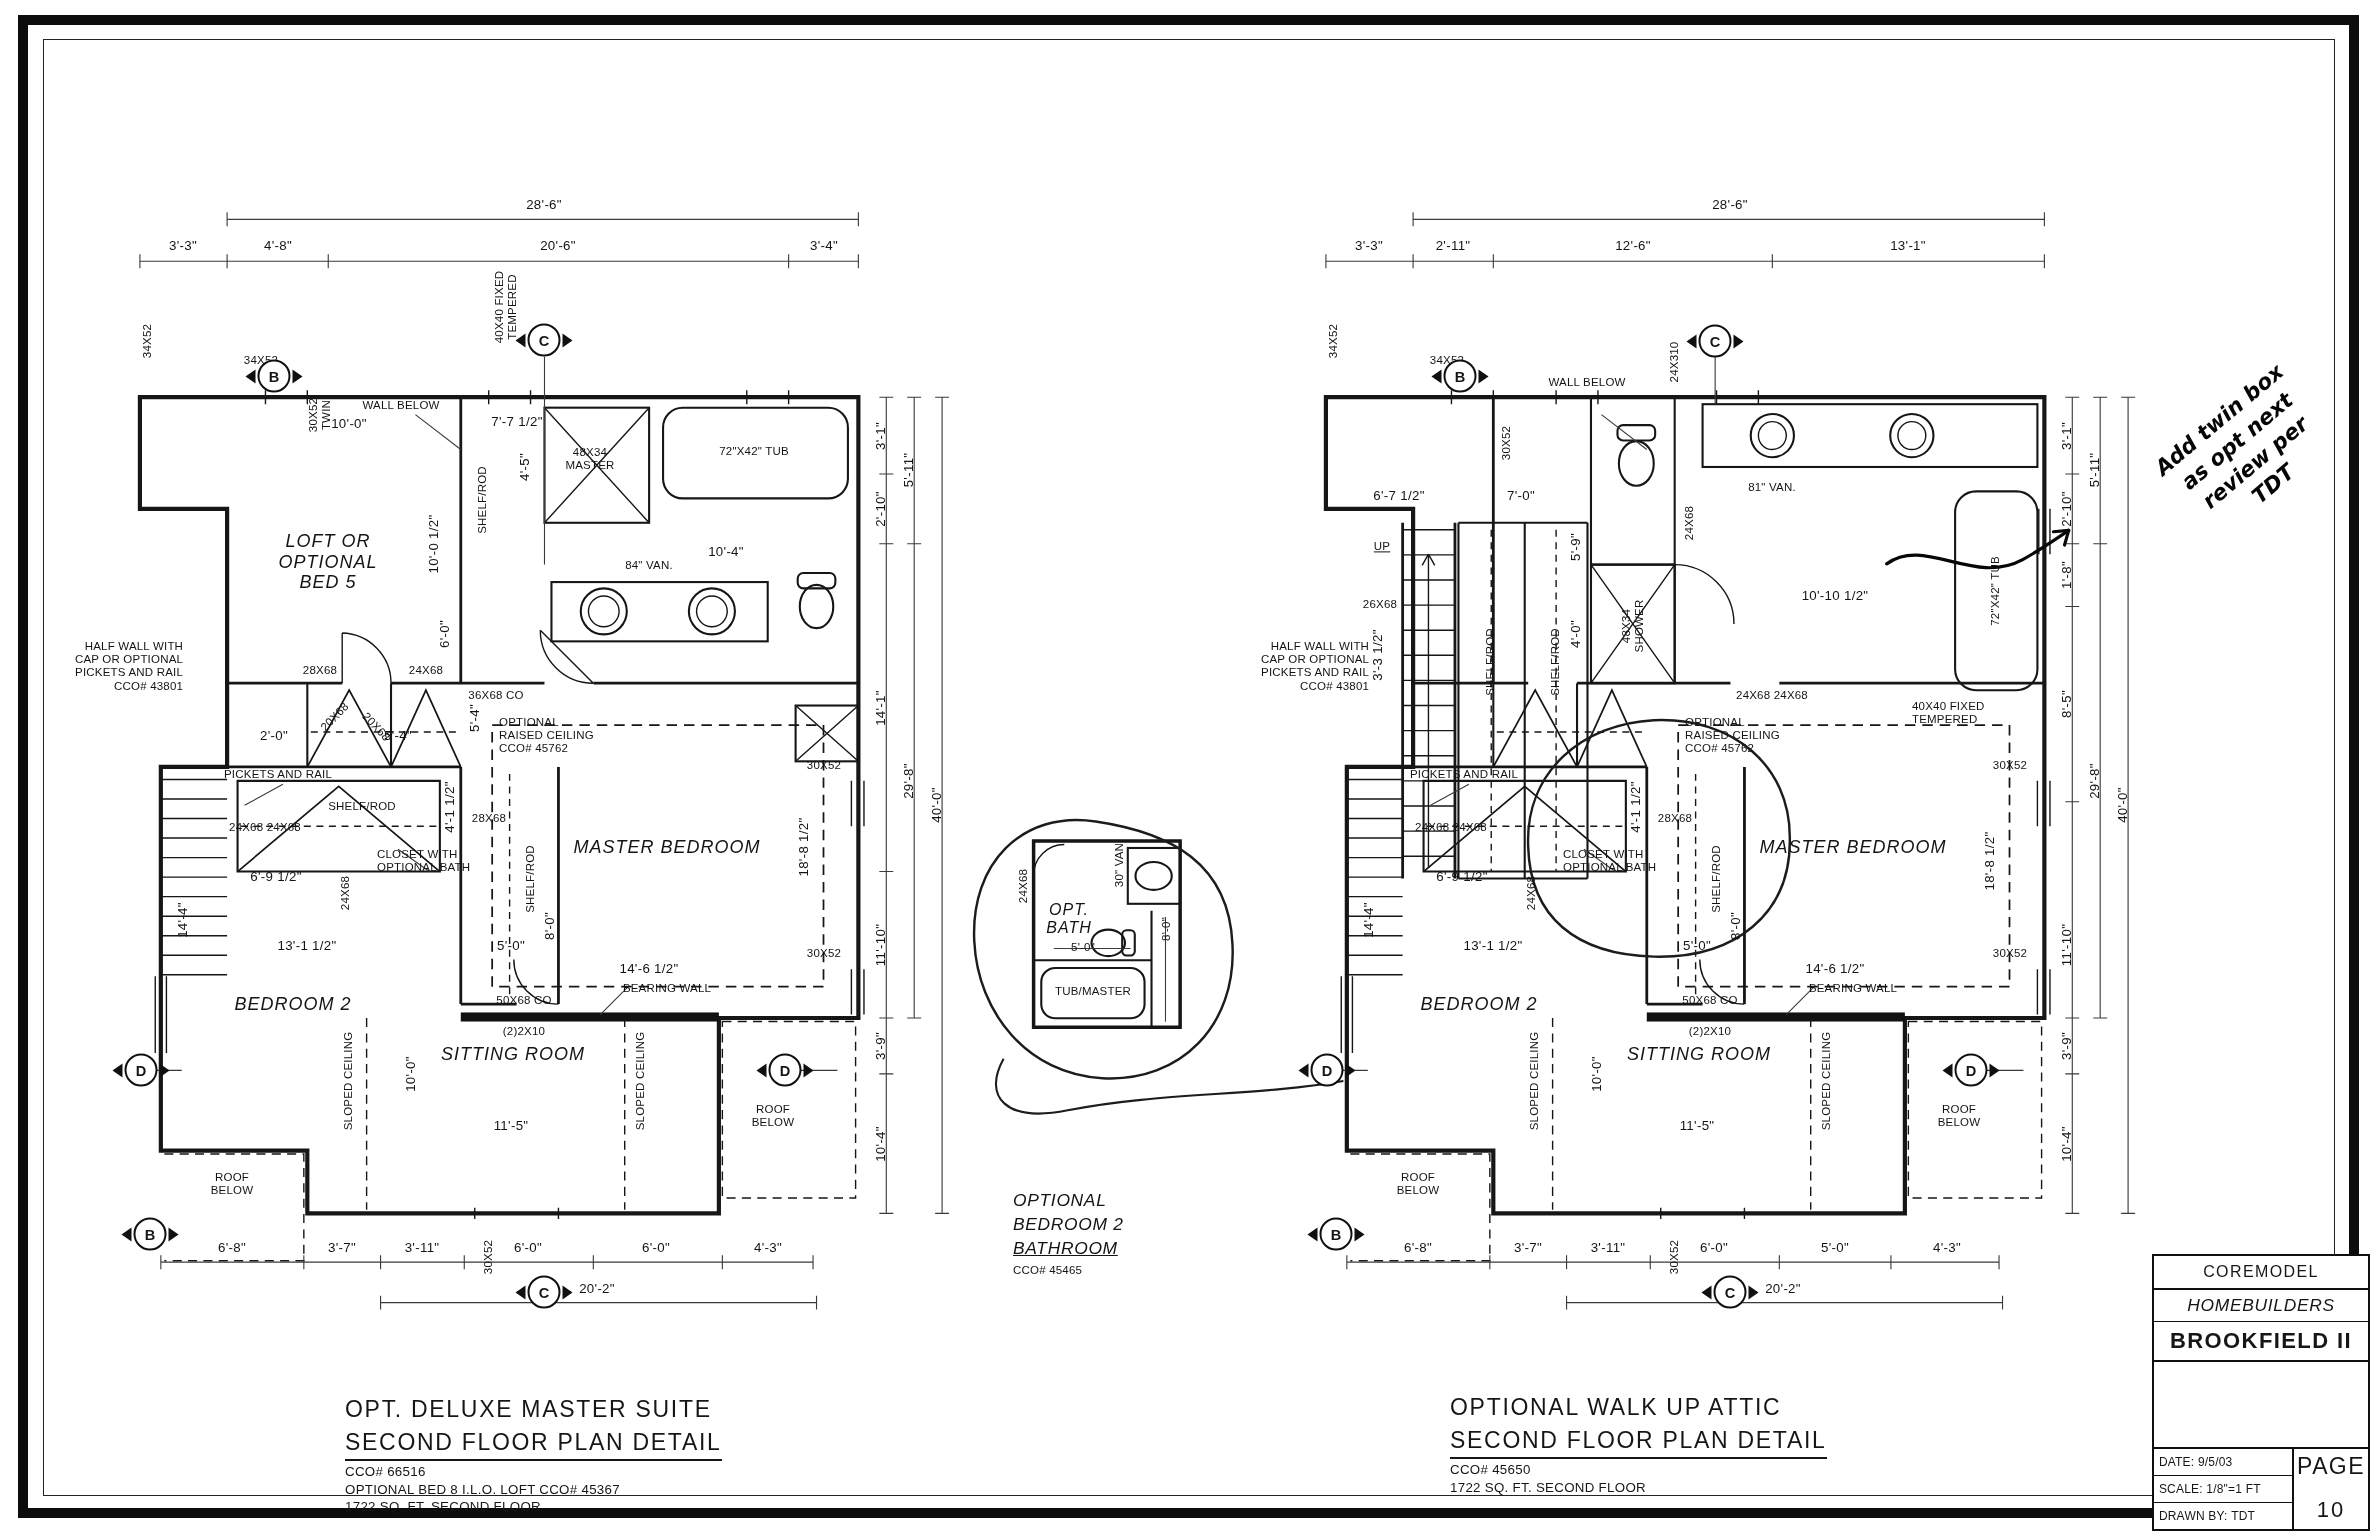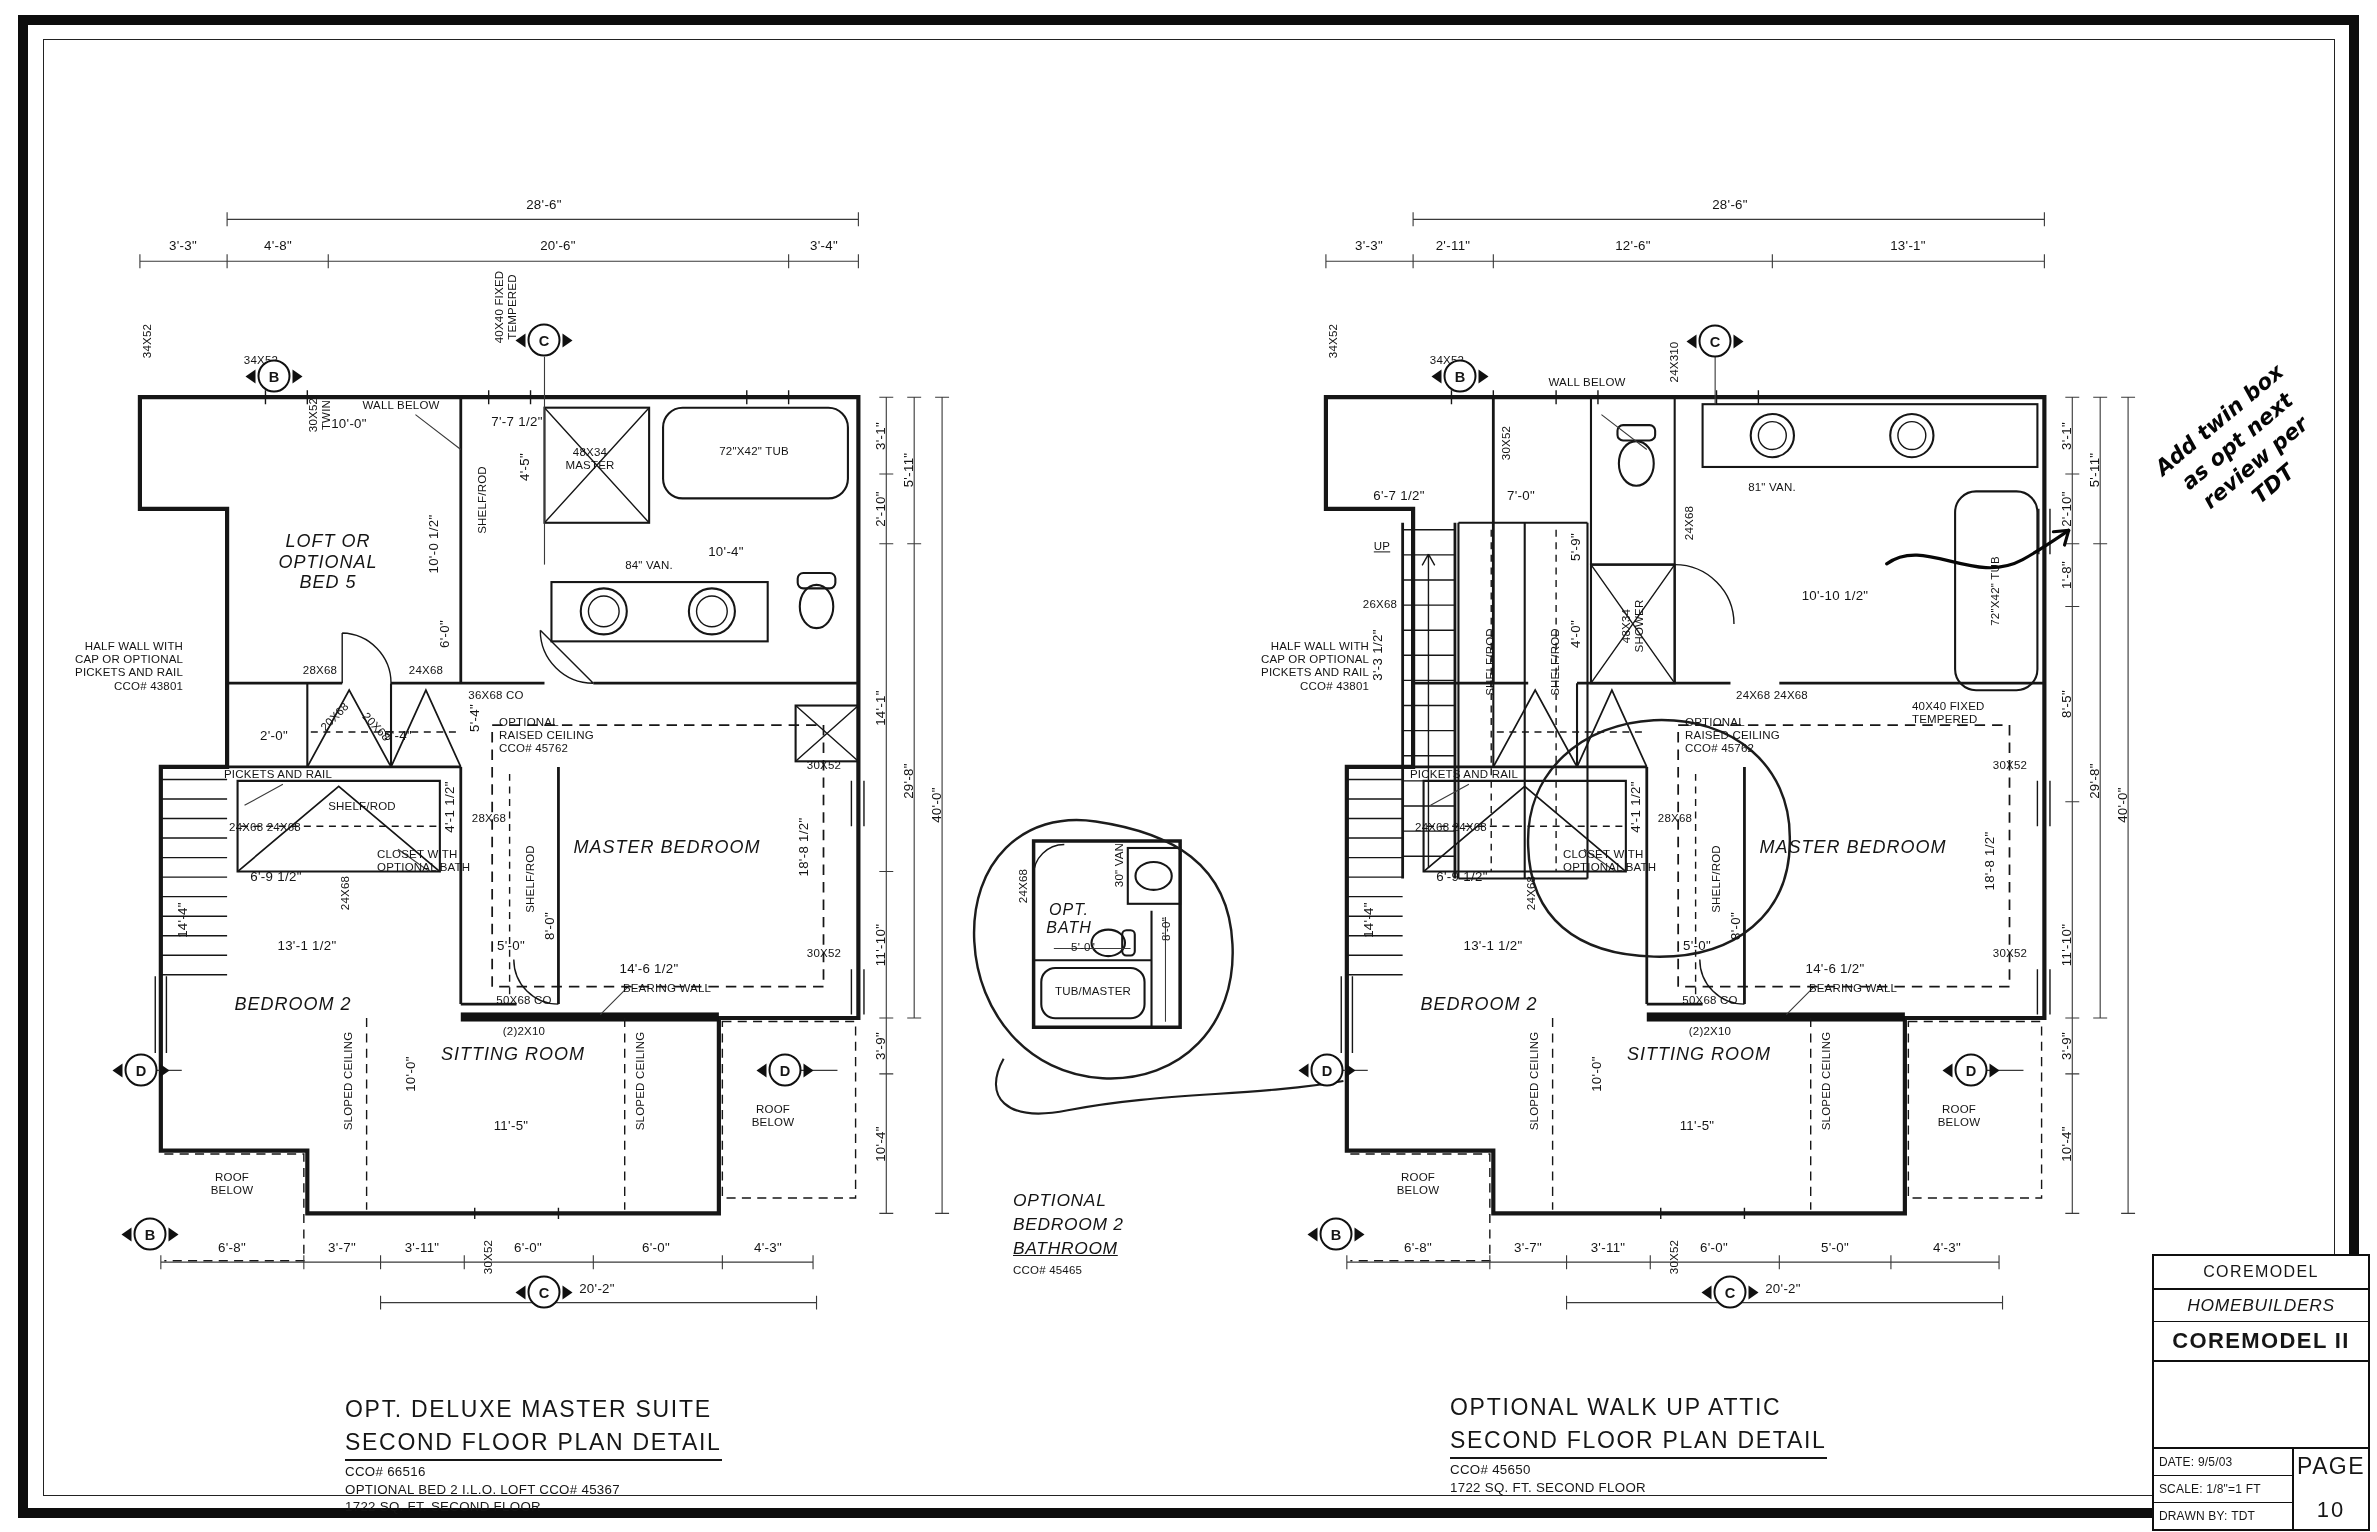--- a/index.html
+++ b/index.html
@@ -431,34 +431,34 @@
   <div>Add twin box</div>
   <div>as opt next</div>
   <div>review per</div>
   <div>TDT</div>
 </div>
 
 <div class="cap" style="left:345px;top:1360px">
   <div class="t1">OPT. DELUXE MASTER SUITE</div>
   <div><span class="t2">SECOND FLOOR PLAN DETAIL</span></div>
   <div class="nt">CCO# 66516</div>
-  <div class="nt">OPTIONAL BED 2 I.L.O. LOFT CCO# 45367</div>
+  <div class="nt">OPTIONAL BED 8 I.L.O. LOFT CCO# 45367</div>
   <div class="nt">1722 SQ. FT. SECOND FLOOR</div>
 </div>
 <div class="cap" style="left:1450px;top:1358px">
   <div class="t1">OPTIONAL WALK UP ATTIC</div>
   <div><span class="t2">SECOND FLOOR PLAN DETAIL</span></div>
   <div class="nt">CCO# 45650</div>
   <div class="nt">1722 SQ. FT. SECOND FLOOR</div>
 </div>
 
 <div id="tb">
   <div class="row-model">COREMODEL</div>
   <div class="row-hb">HOMEBUILDERS</div>
-  <div class="row-plan">COREMODEL II</div>
+  <div class="row-plan">BROOKFIELD II</div>
   <div class="row-blank"></div>
   <div class="grid">
     <div class="gl">
       <div><span>DATE:</span>&nbsp;<span>9/5/03</span></div>
       <div><span>SCALE:</span>&nbsp;<span>1/8"=1 FT</span></div>
       <div><span>DRAWN BY:</span>&nbsp;<span>TDT</span></div>
     </div>
     <div class="gr">
       <div class="pg">PAGE</div>
       <div class="pn">10</div>

